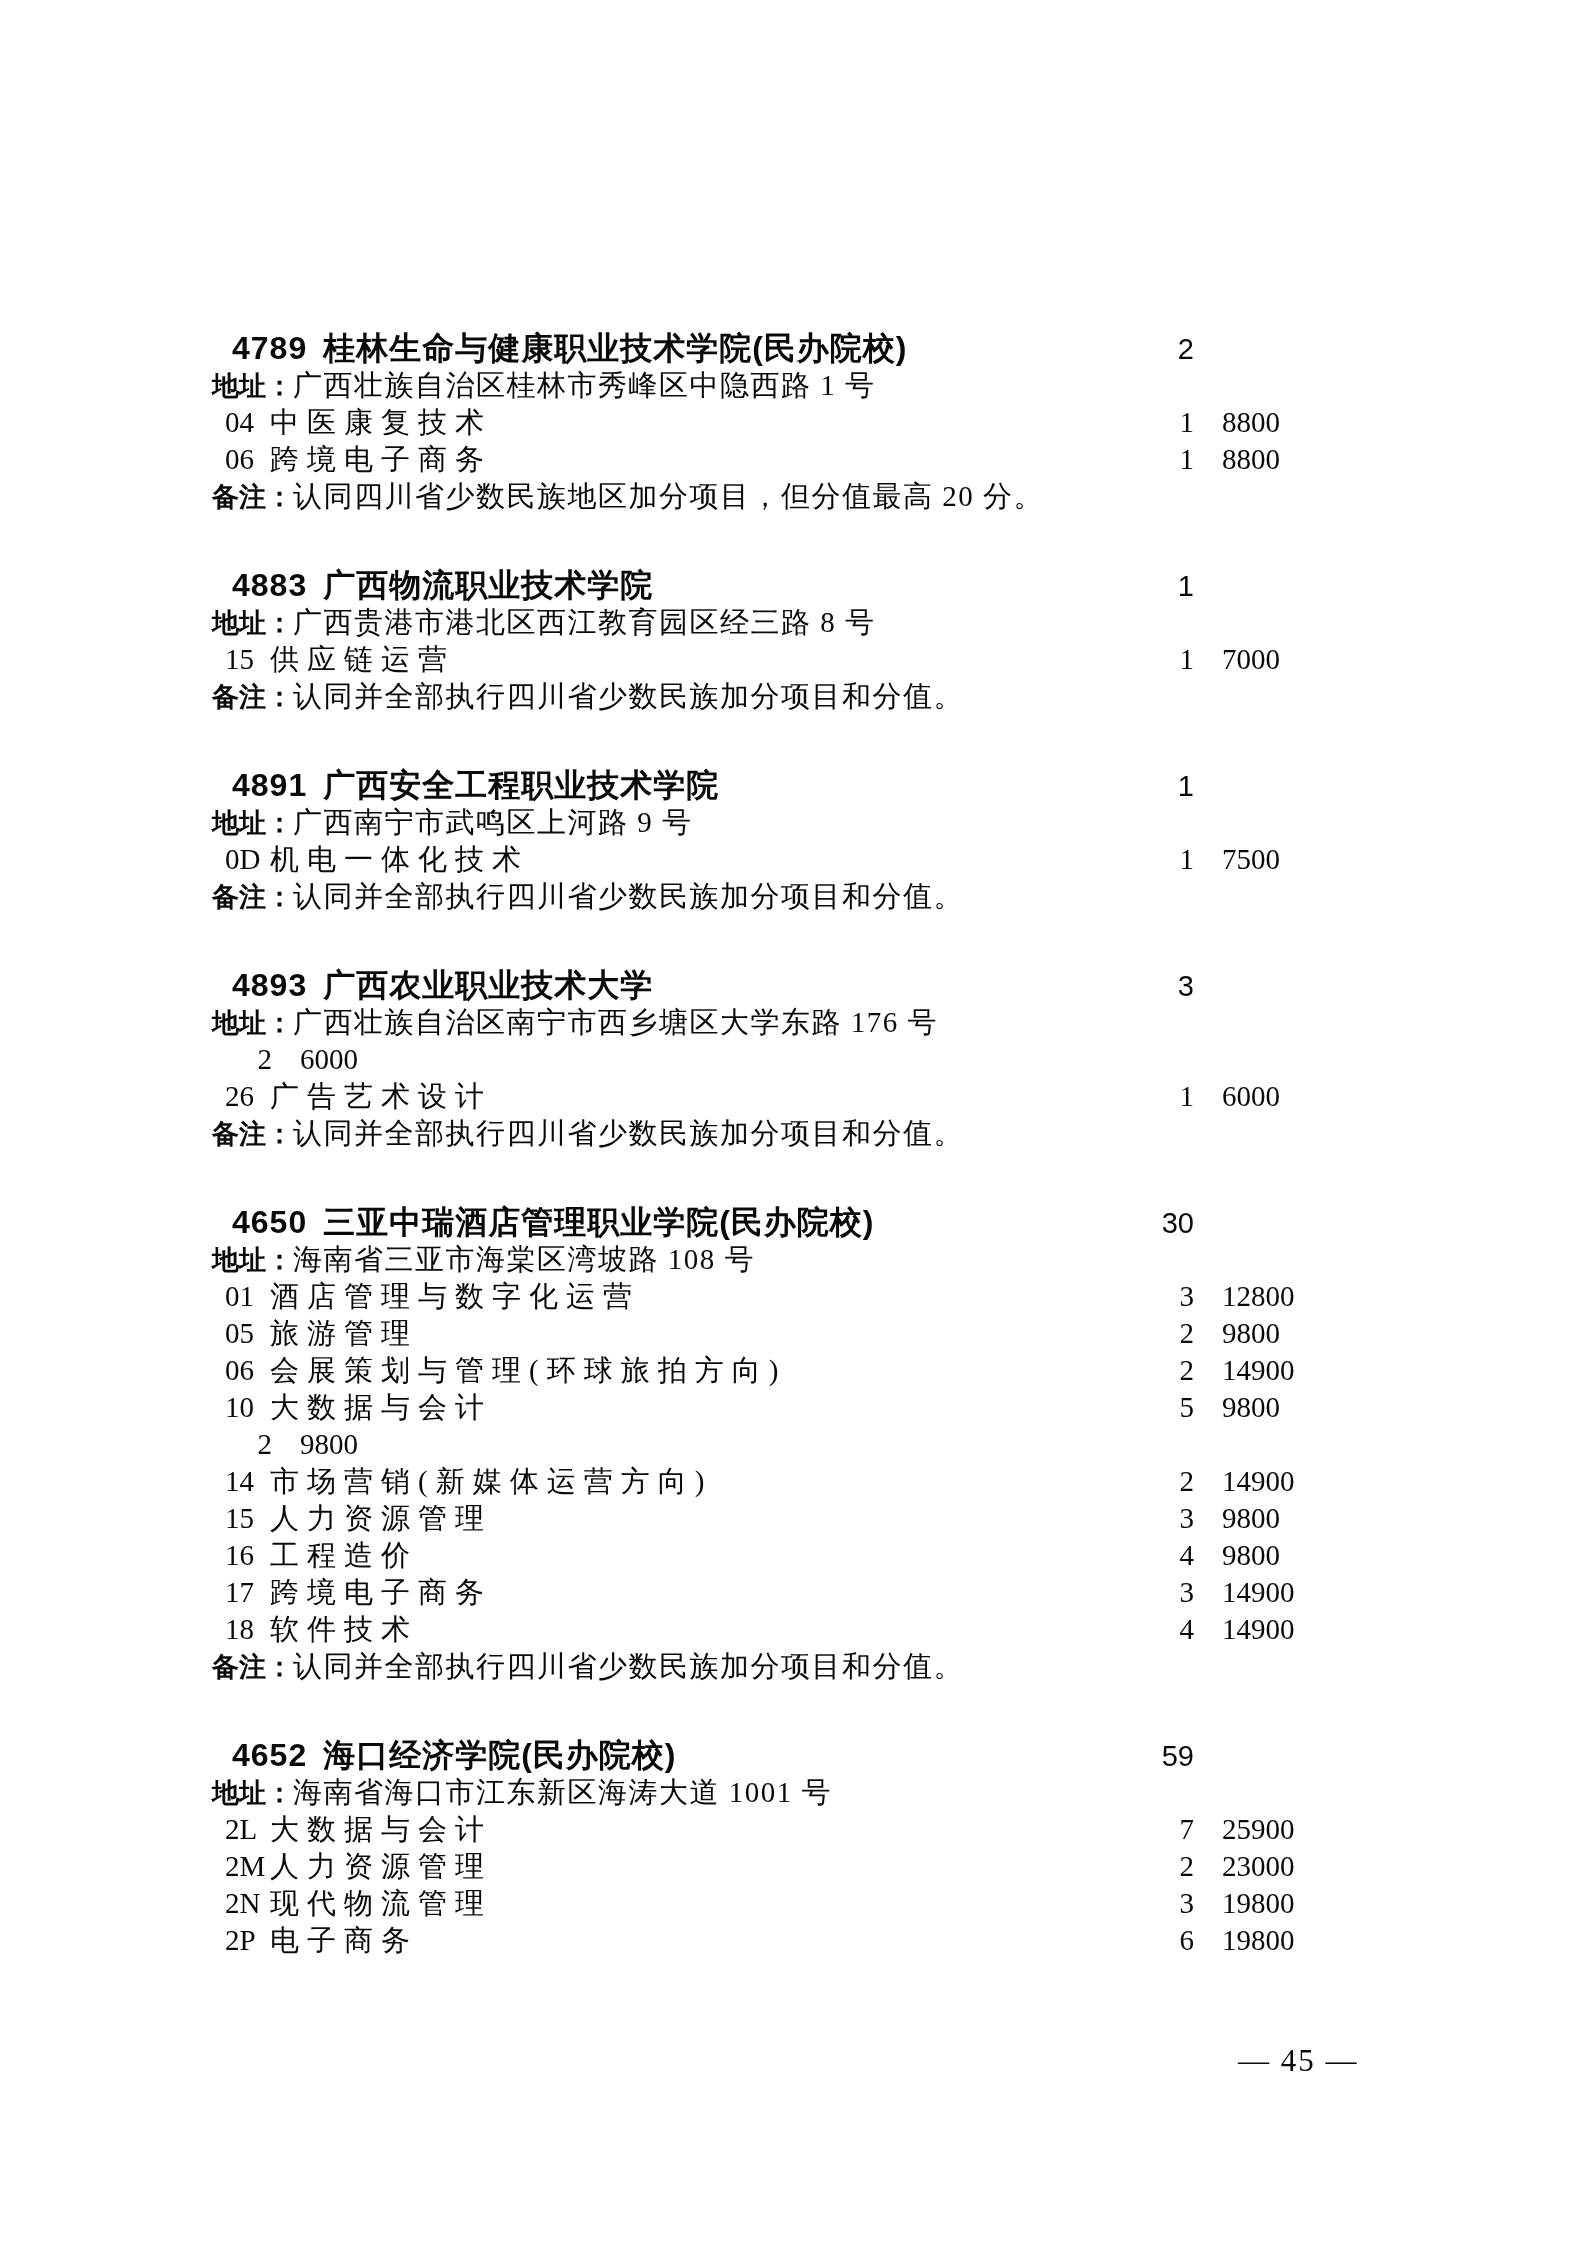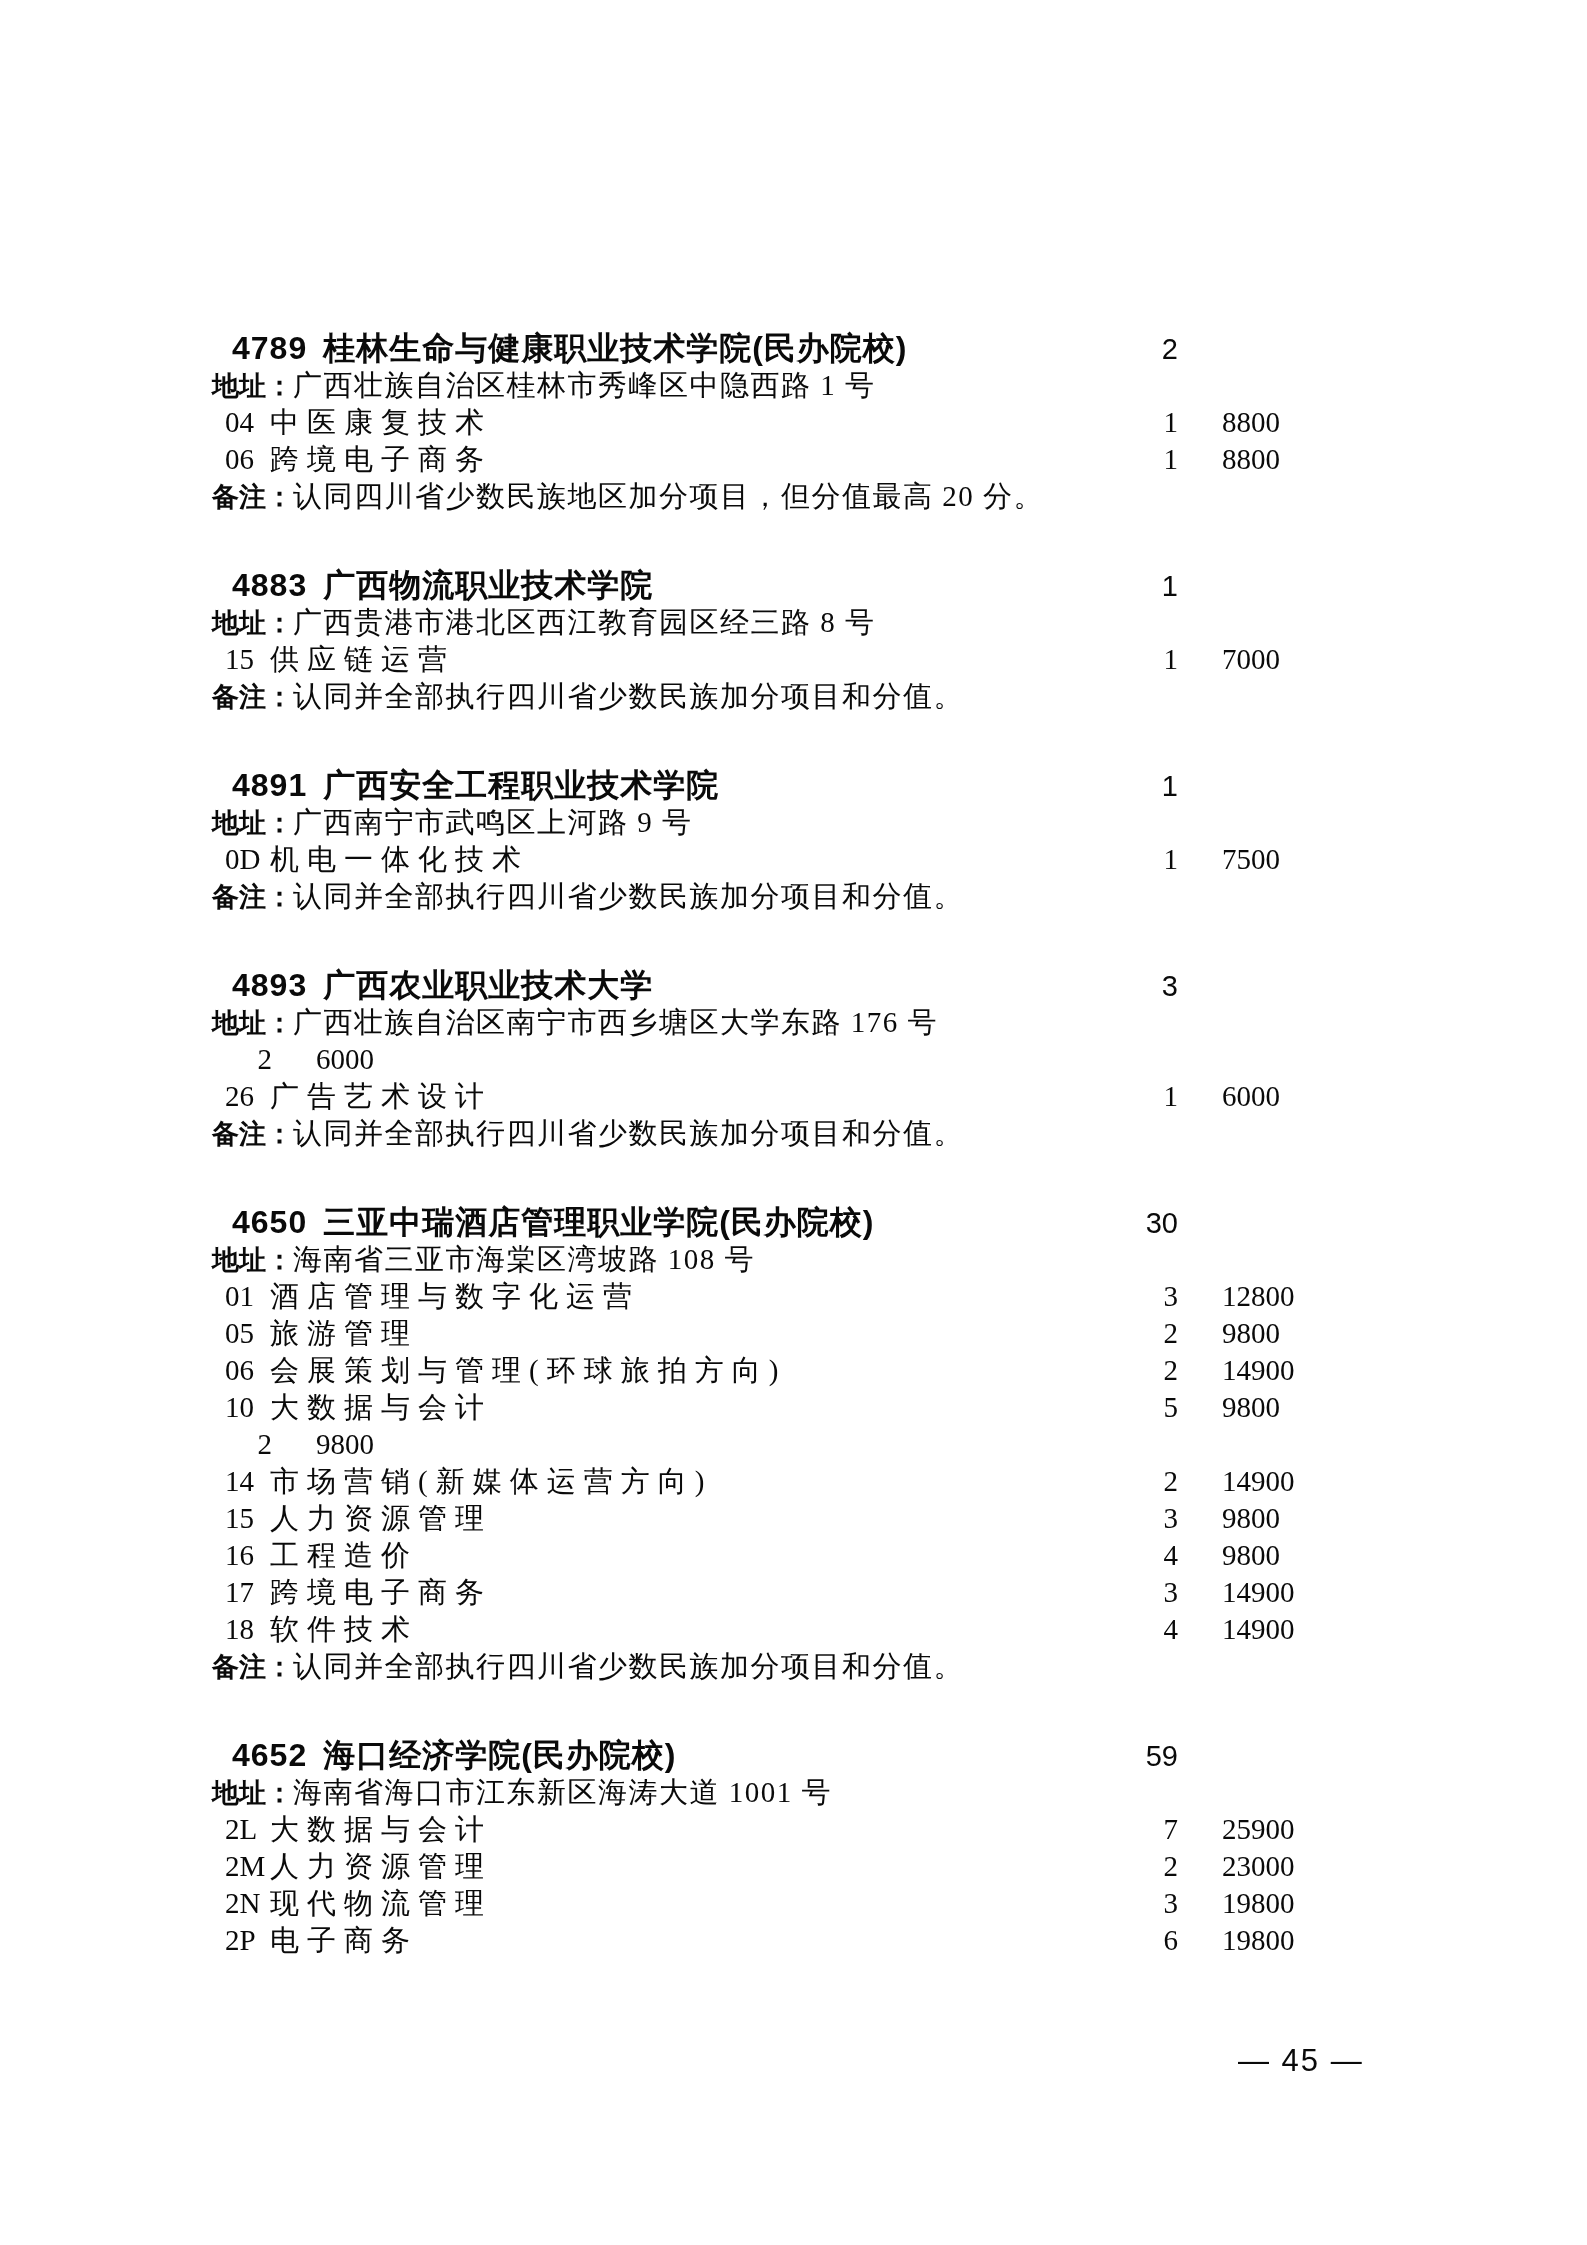--- a/index.html
+++ b/index.html
@@ -25,21 +25,21 @@
     height: 37px;
     white-space: nowrap;
   }
   .row .main { flex: 1; min-width: 0; }
   .row .count {
     width: 60px; text-align: right;
     font-family: "Liberation Serif", "DejaVu Serif", serif;
     font-size: 29px;
   }
   .row .fee {
-    width: 84px; margin-left: 44px; text-align: left;
+    width: 84px; margin-left: 28px; text-align: left;
     font-family: "Liberation Serif", "DejaVu Serif", serif;
     font-size: 29px;
   }
   
   .title-row .main {
     font-family: "Liberation Sans", "DejaVu Sans", sans-serif;
     font-weight: bold;
     font-size: 32px;
     margin-left: 20px;
   }
@@ -63,21 +63,21 @@
   
   .major-row .main { padding-left: 13px; font-size: 29px; }
   .major-code { display: inline-block; min-width: 45px; letter-spacing: 0; }
   .major-name { letter-spacing: 8px; }
   
   .page-footer {
     position: absolute;
     left: 1238px; top: 2042px;
     font-size: 31px;
     line-height: 37px;
-    font-family: Liberation Sans, sans-serif;
+    font-family: Liberation Serif, serif;
     letter-spacing: 2px;
     white-space: nowrap;
   }
 </style>
 </head>
 <body>
 
 <div class="content">
 
   <section class="college">

